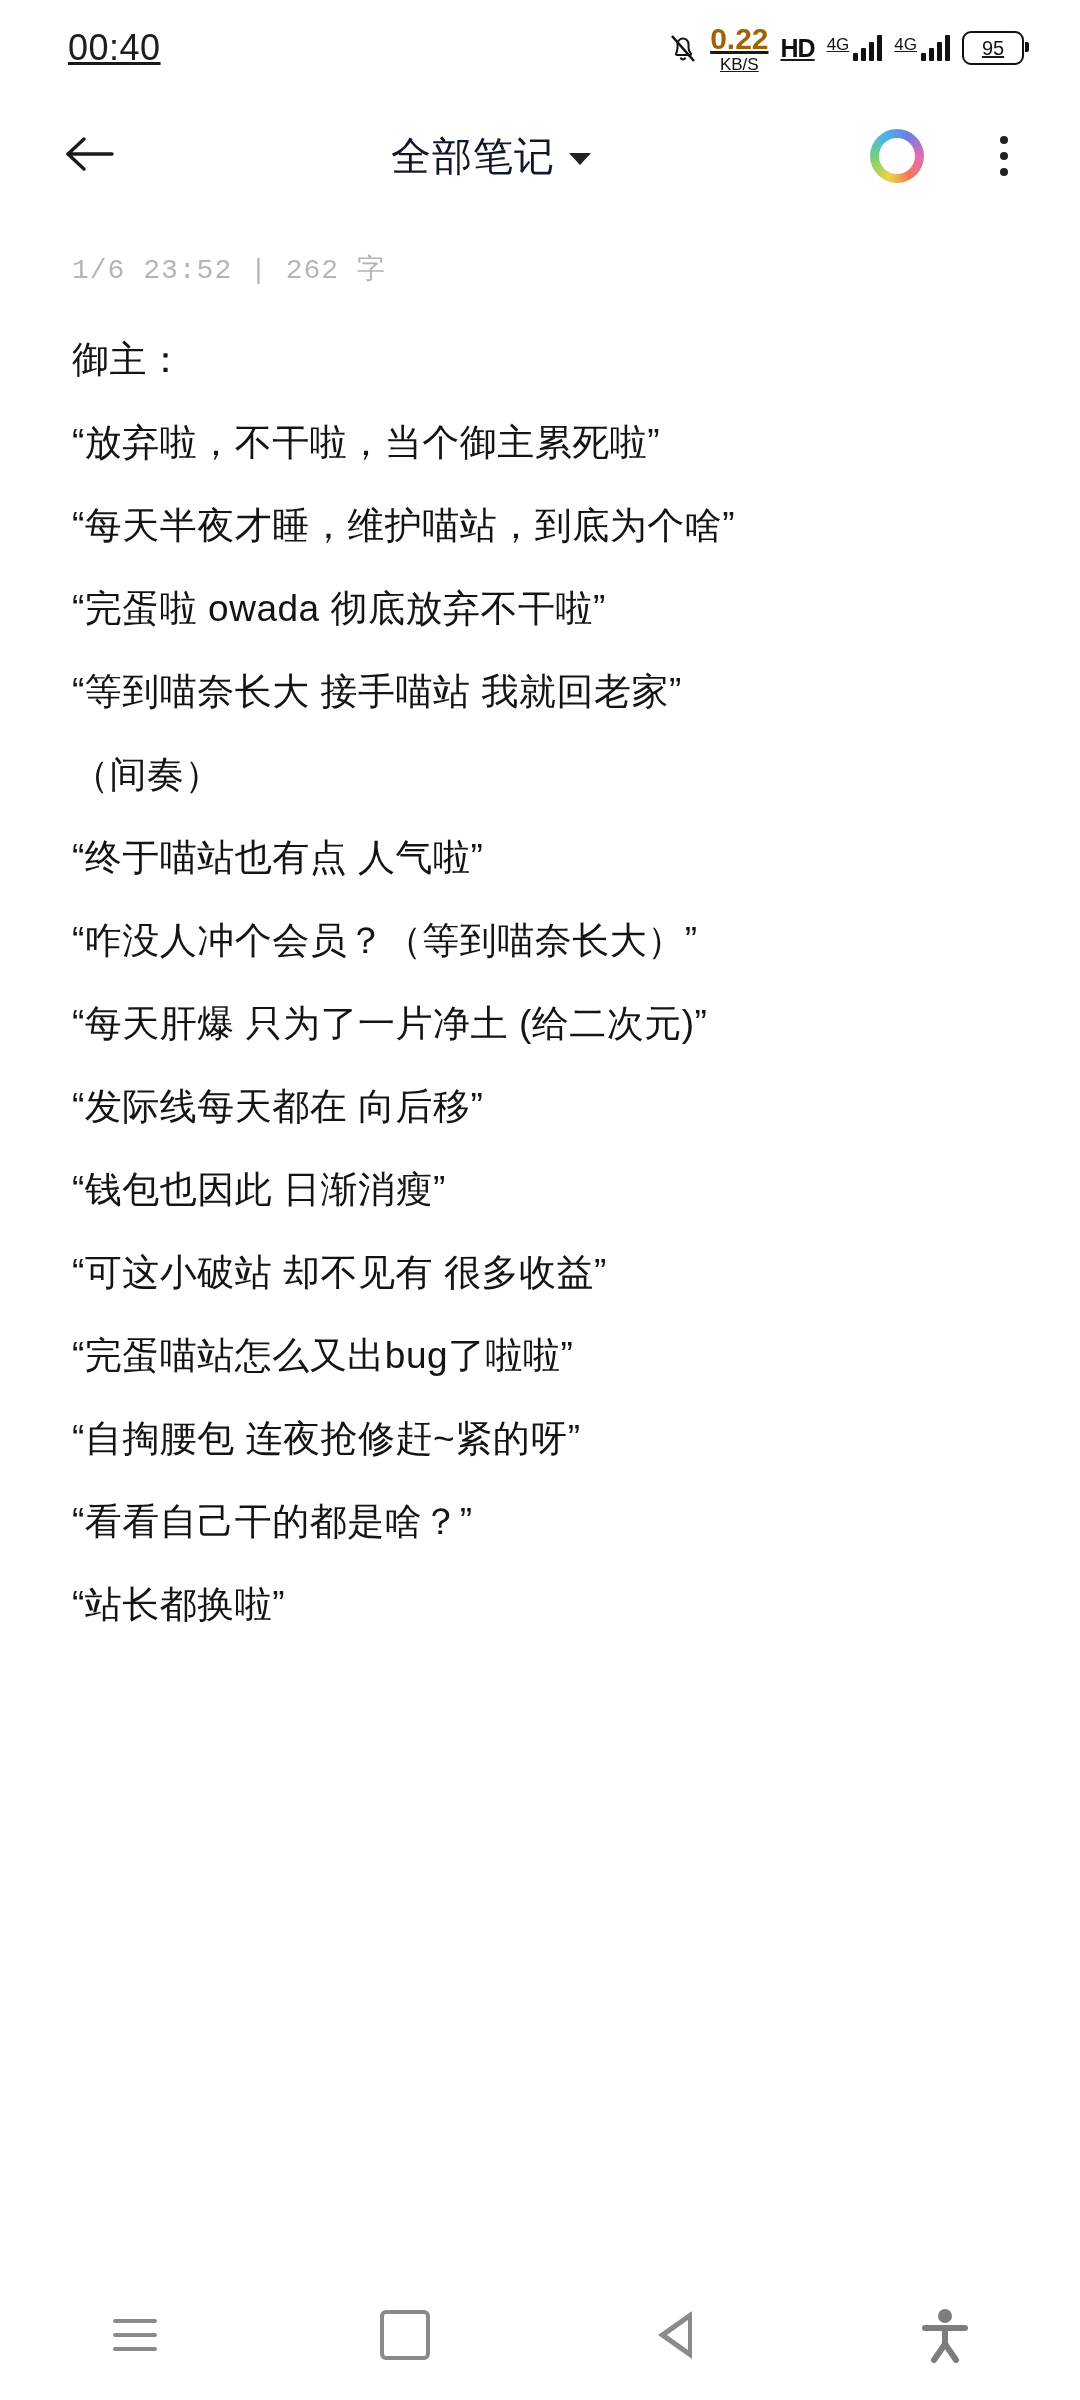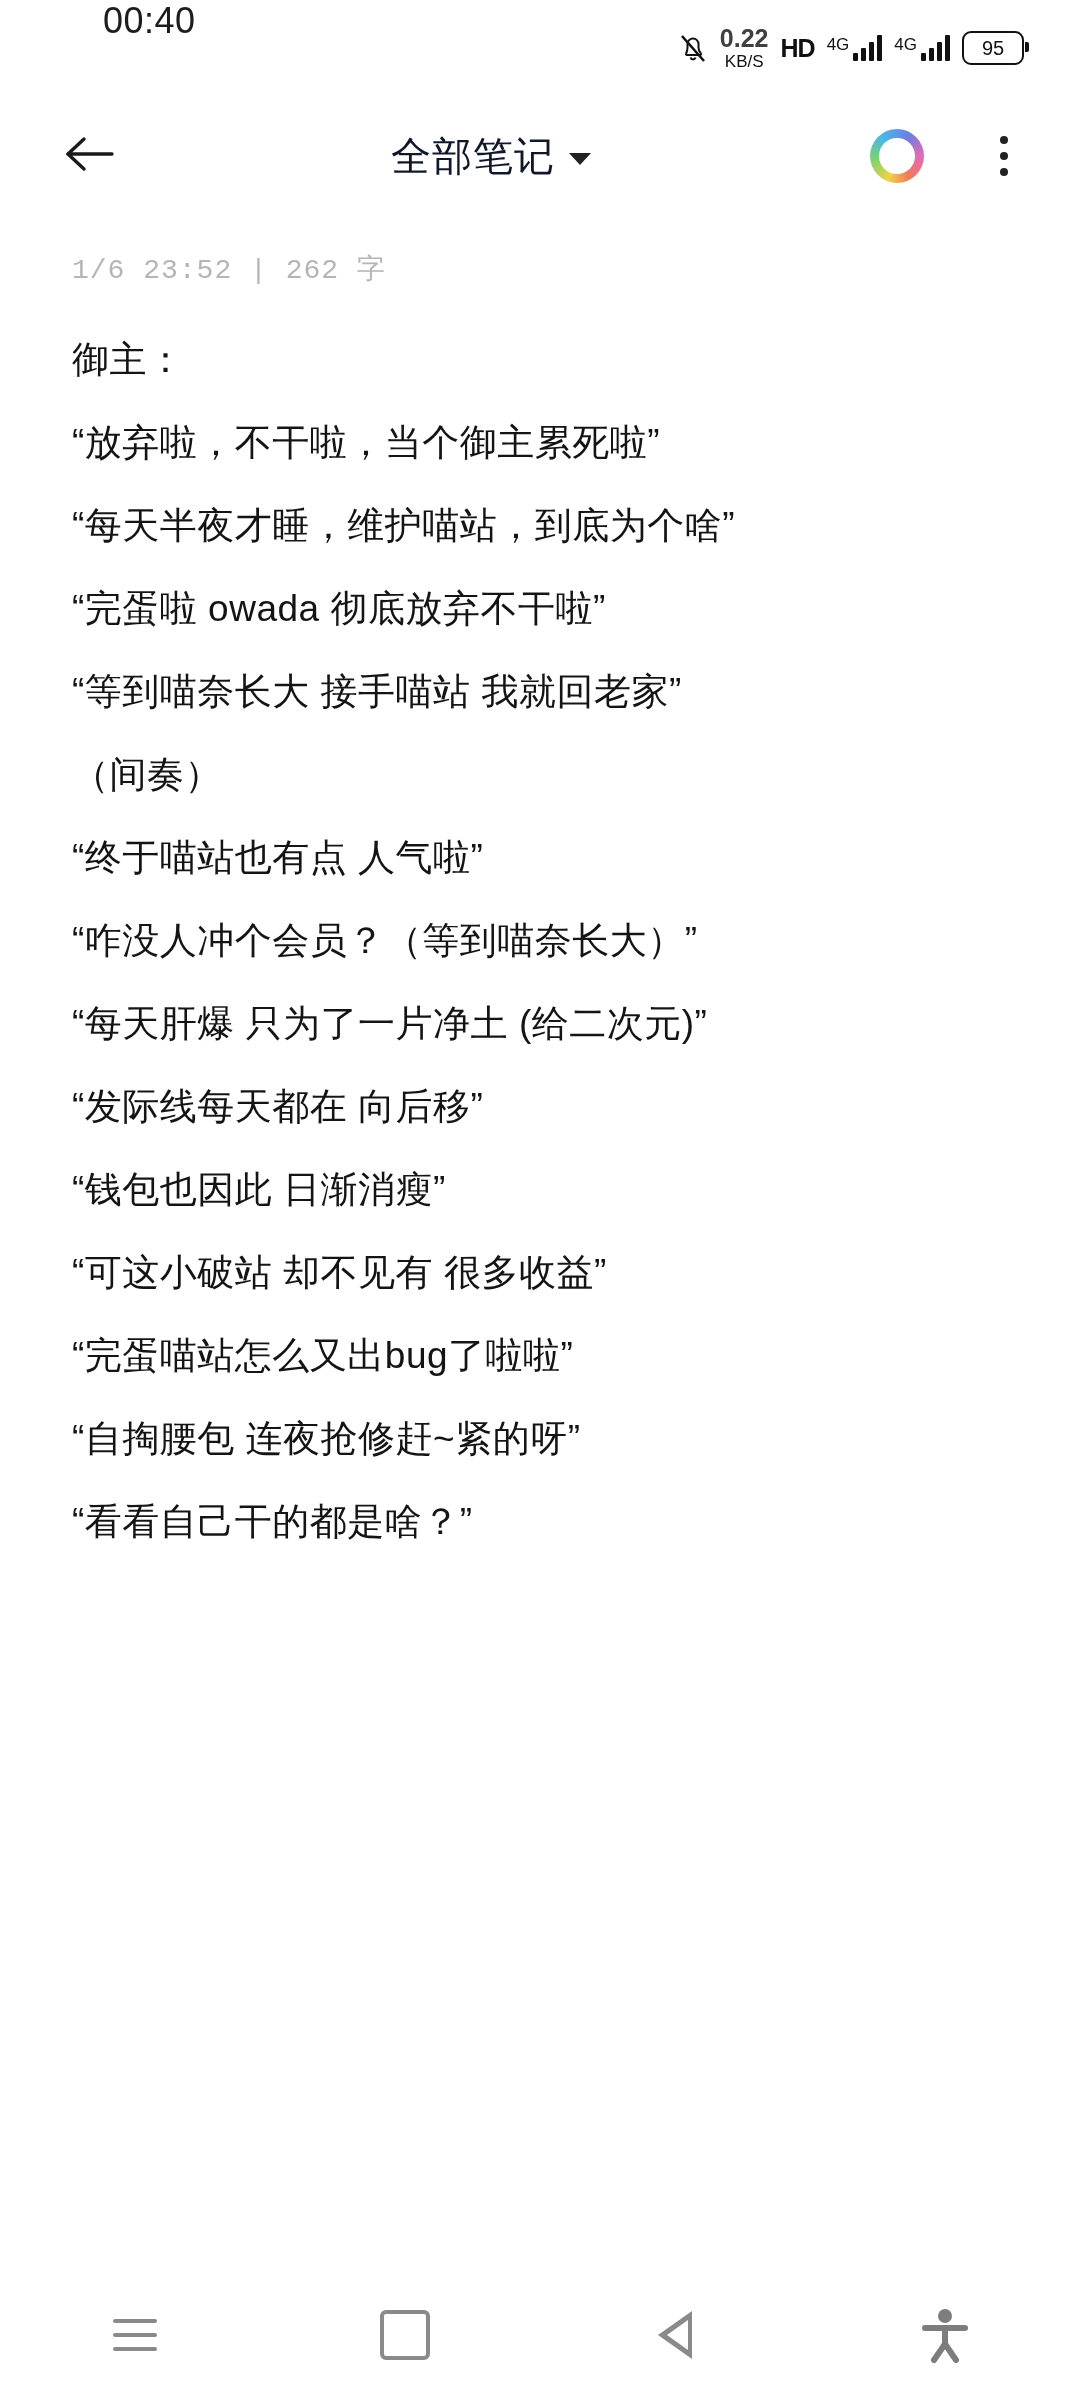--- a/index.html
+++ b/index.html
@@ -13,41 +13,43 @@
     font-family: "Liberation Sans", sans-serif;
     color: #1a1a1a;
     overflow: hidden;
     position: relative;
   }
 
   
   .status-bar {
     height: 96px;
     display: flex;
+    align-items: center;
     justify-content: space-between;
-    padding: 0 56px 0 103px;
+    padding: 0 56px 0 68px;
     box-sizing: border-box;
+    text-decoration: underline;
   }
   .status-clock {
     font-size: 36px;
     color: #1d1d1d;
     letter-spacing: 0.5px;
   }
   .status-right {
     display: flex;
     align-items: center;
     gap: 12px;
   }
   .netspeed {
     display: flex;
     flex-direction: column;
     align-items: center;
     line-height: 1;
   }
-  .netspeed .val { font-size: 25px; font-weight: bold; color: #404040; }
+  .netspeed .val { font-size: 30px; font-weight: bold; color: #a16207; }
   .netspeed .unit { font-size: 17px; color: #111; margin-top: 2px; }
   .hd-badge {
     font-size: 25px;
     font-weight: bold;
     color: #111;
     letter-spacing: -1px;
   }
   .sig-group {
     display: flex;
     align-items: flex-end;
@@ -313,20 +315,21 @@
   <div class="note-line">（间奏）</div>
   <div class="note-line">“终于喵站也有点 人气啦”</div>
   <div class="note-line">“咋没人冲个会员？（等到喵奈长大）”</div>
   <div class="note-line">“每天肝爆 只为了一片净土 (给二次元)”</div>
   <div class="note-line">“发际线每天都在 向后移”</div>
   <div class="note-line">“钱包也因此 日渐消瘦”</div>
   <div class="note-line">“可这小破站 却不见有 很多收益”</div>
   <div class="note-line">“完蛋喵站怎么又出bug了啦啦”</div>
   <div class="note-line">“自掏腰包 连夜抢修赶~紧的呀”</div>
   <div class="note-line">“看看自己干的都是啥？”</div>
+  <div class="note-line">“站长都换啦”</div>
 </div>
 
 <div class="nav-bar">
   <div class="nav-btn">
     <span class="recents">
       <i></i>
         <i></i>
         <i></i>
     </span>
   </div>

